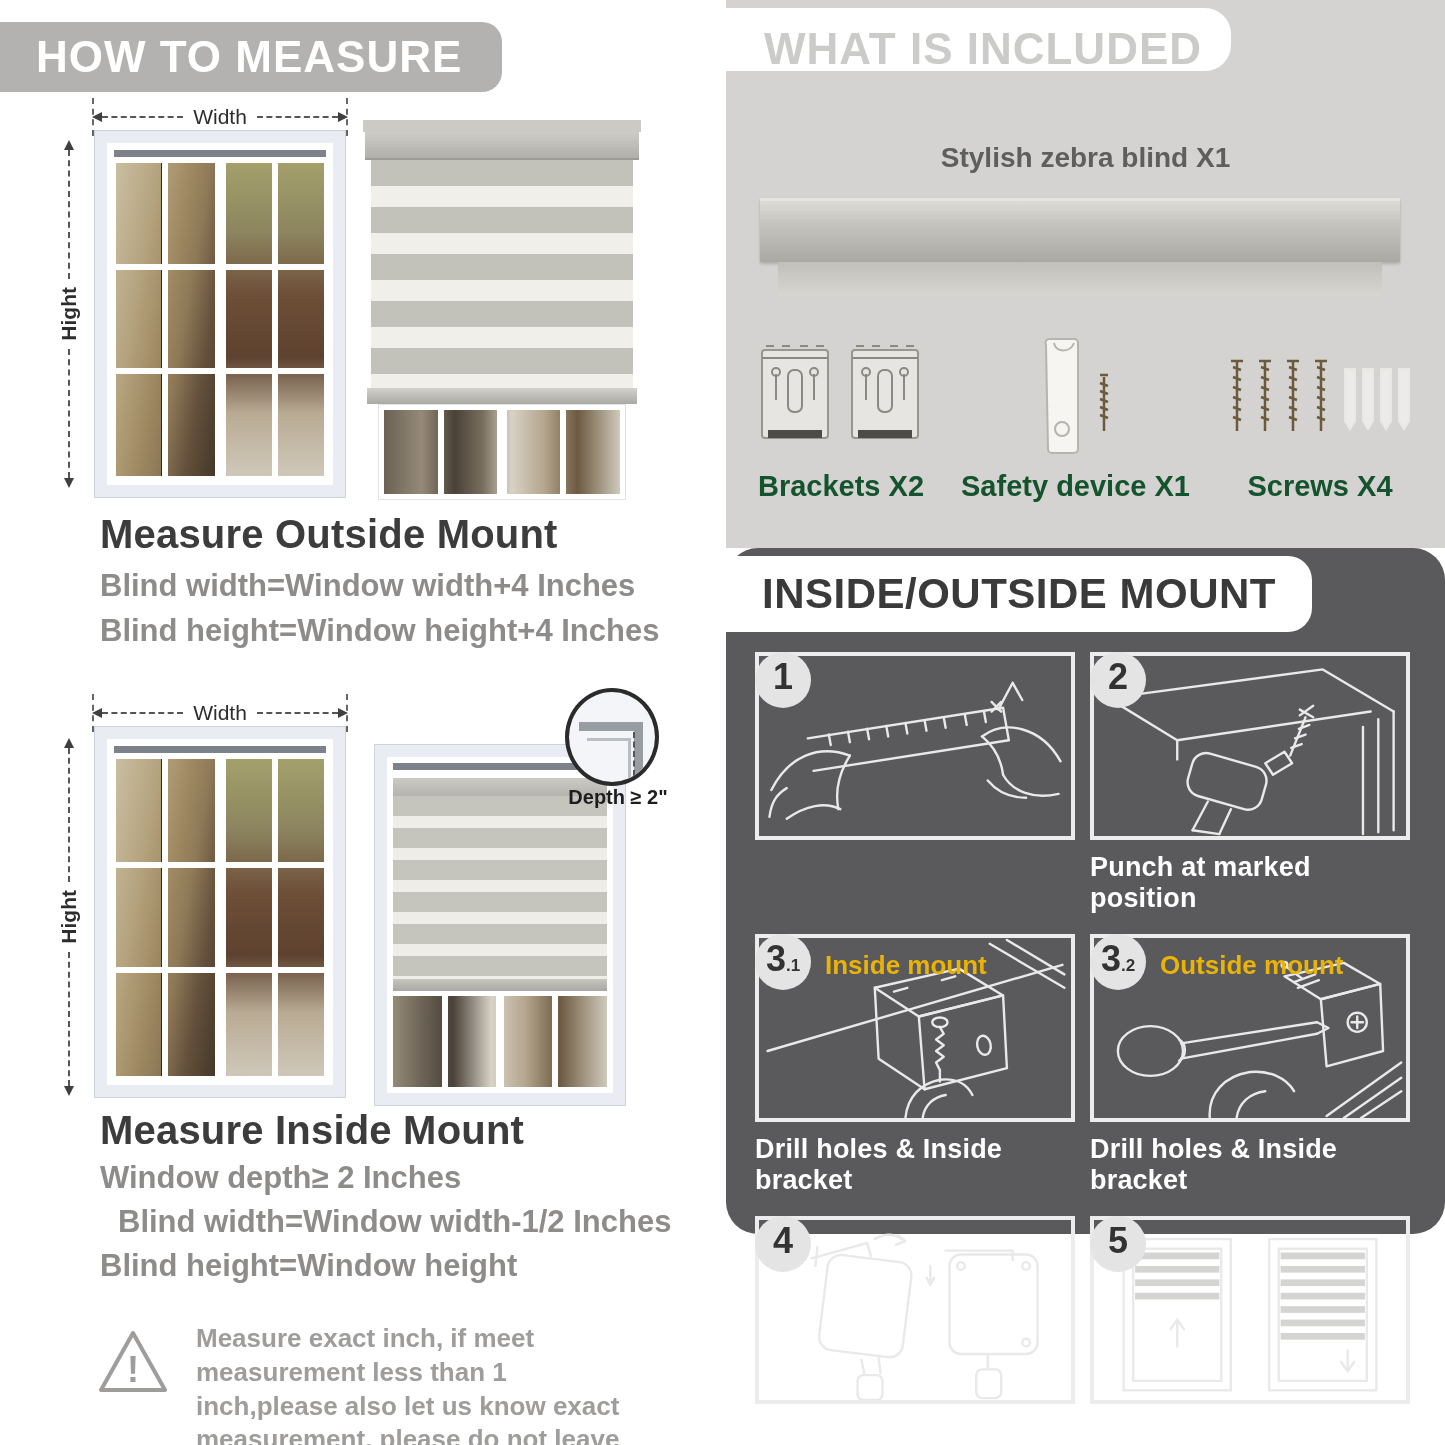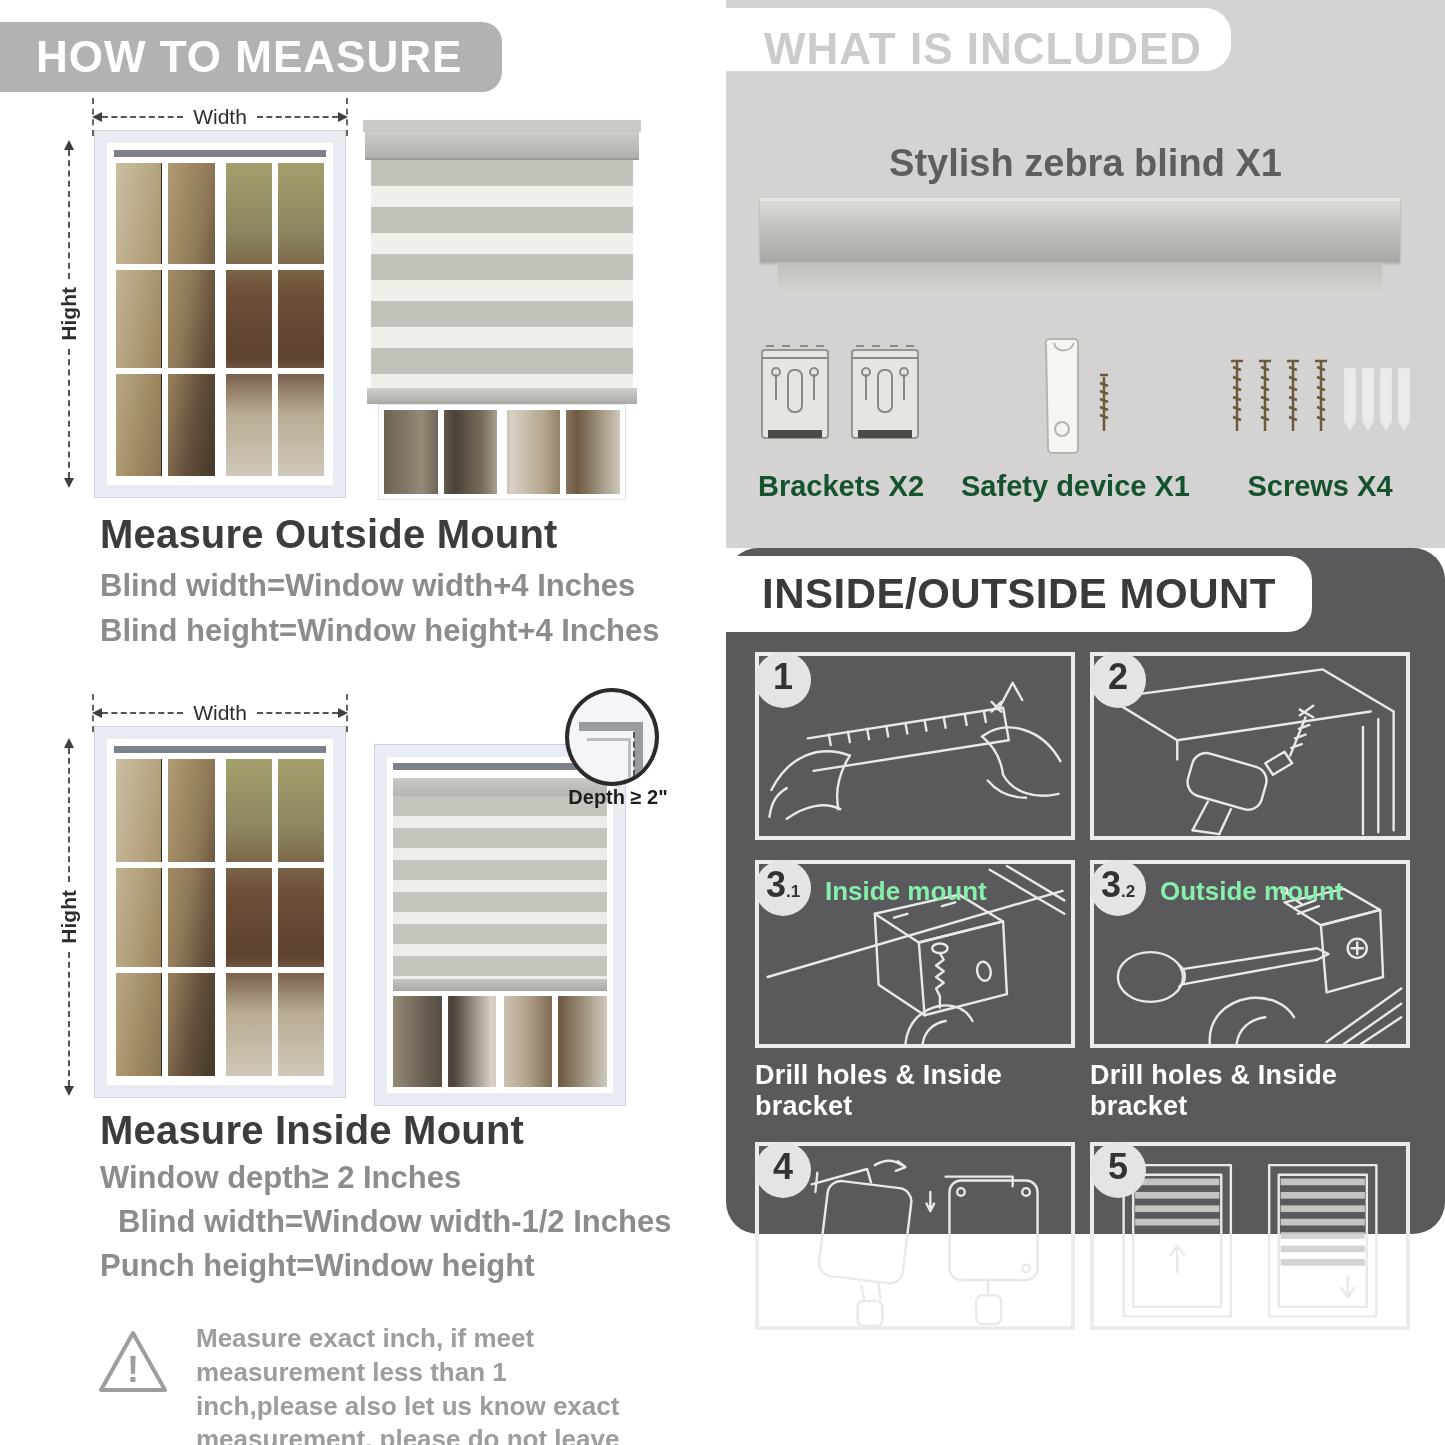--- a/index.html
+++ b/index.html
@@ -81,21 +81,21 @@
   .warning svg { flex:none; margin-top:4px; }
   .warning .wtext { font-size:26px; font-weight:bold; color:#9e9d9b; line-height:1.3; width:445px; }
 
   
   .right { position:absolute; left:726px; top:0; width:719px; height:1445px; }
   .included { position:relative; width:100%; height:548px; background:#d4d3d1; }
   .inc-header { position:absolute; left:0; top:8px; width:505px; height:63px; background:#fff;
     border-radius:0 26px 26px 0; color:#cbcbc9; font-size:44px; font-weight:bold; line-height:82px;
     padding-left:38px; letter-spacing:1px; }
   .product-label { position:absolute; left:0; top:142px; width:100%; text-align:center;
-    font-size:38px; font-weight:bold; color:#5e5e5c; }
+    font-size:28px; font-weight:bold; color:#5e5e5c; }
   .cassette { position:absolute; left:34px; right:45px; top:198px; }
   .cassette .bar1 { height:64px; background:linear-gradient(180deg,#dcdbd6 0%,#c6c5c0 35%,#b7b6b0 70%,#a9a8a2 100%);
     border-top:3px solid #e4e3df; box-shadow:0 2px 3px rgba(0,0,0,0.18); }
   .cassette .bar2 { height:34px; margin:0 18px; background:linear-gradient(180deg,#c0bfb9,#d7d6d0); }
   .items { position:absolute; left:30px; right:30px; top:330px; display:flex; justify-content:space-between; }
   .item { display:flex; flex-direction:column; align-items:center; }
   .item .art { height:132px; display:flex; align-items:center; justify-content:center; }
   .item .ilabel { font-size:29px; font-weight:bold; color:#14532d; margin-top:8px; }
 
   .mount { position:relative; width:100%; height:686px; background:#5a595b;border-radius:32px; }
@@ -103,21 +103,21 @@
     border-radius:0 24px 24px 0; color:#3a3a3a; font-size:42px; font-weight:bold; line-height:76px;
     padding-left:36px; letter-spacing:0.5px; }
   .steps { position:absolute; left:29px; top:104px; width:655px; display:grid;
     grid-template-columns:320px 320px; column-gap:15px; row-gap:20px; }
   .step { width:320px; }
   .sbox { position:relative; width:320px; height:188px; border:4px solid #ececec; }
   .badge { position:absolute; left:-4px; top:-4px; width:56px; height:56px; border-radius:50%;
     background:#e4e4e4; display:flex; align-items:baseline; justify-content:center; padding-top:7px; }
   .badge .n { font-size:36px; font-weight:bold; color:#333; line-height:1; }
   .badge .s { font-size:17px; font-weight:bold; color:#333; }
-  .stitle { position:absolute; left:66px; top:12px; font-size:26px; font-weight:bold; color:#86efac; }
+  .stitle { position:absolute; left:66px; top:12px; font-size:26px; font-weight:bold; color:#eab308; }
   .scaption { margin-top:12px; font-size:27px; font-weight:bold; color:#fff; letter-spacing:0.2px; }
   .art-svg { position:absolute; inset:0; width:100%; height:100%; }
   .art-svg path, .art-svg rect, .art-svg circle, .art-svg ellipse, .art-svg line
     { stroke:#e9e9e9; stroke-width:2.5; fill:none; stroke-linecap:round; stroke-linejoin:round; }
   .art-svg .fillband { fill:#cfcfcd; stroke:none; opacity:0.9; }
 </style>
 </head>
 <body>
 
 <div class="page">
@@ -203,21 +203,21 @@
     <div class="mag">
       <div class="corner"></div>
       <div class="corner2"></div>
       <div class="tick"></div>
     </div>
     <div class="depth-label">Depth ≥ 2"</div>
 
     <div class="h2" style="top:1108px;">Measure Inside Mount</div>
     <div class="rule" style="top:1160px;">Window depth≥ 2 Inches</div>
     <div class="rule" style="top:1204px;margin-left:18px;">Blind width=Window width-1/2 Inches</div>
-    <div class="rule" style="top:1248px;">Punch height=Window height</div>
+    <div class="rule" style="top:1248px;">Blind height=Window height</div>
 
     <div class="warning">
       <svg width="74" height="74" viewBox="0 0 74 74">
         <path d="M37,7 L69,64 L5,64 Z" fill="none" stroke="#9e9d9b" stroke-width="4" stroke-linejoin="round"></path>
         <text x="37" y="56" text-anchor="middle" font-size="36" font-weight="bold" fill="#9e9d9b" font-family="Liberation Sans, sans-serif">!</text>
       </svg>
       <div class="wtext">Measure exact inch, if meet measurement less than 1 inch,please also let us know exact measurement, please do not leave it</div>
     </div>
   </div>
 
@@ -333,20 +333,21 @@
               <path d="M203,96 l11,-4 M207,86 l11,-4 M211,76 l11,-4"></path>
               <path d="M212,56 l14,8 M226,52 l-14,10"></path>
               <path d="M116,152 L100,182 M140,160 L128,186"></path>
               <path d="M100,182 L128,186"></path>
             </svg>
             <div class="badge">
               <span class="n">2</span>
                 <span class="s"></span>
             </div>
           </div>
+          <div class="scaption">Punch at  marked position</div>
         </div>
 
         <div class="step">
           <div class="sbox">
             <svg class="art-svg" viewBox="0 0 320 188">
               <path d="M6,118 L314,28"></path>
               <path d="M238,6 L316,52 M256,2 L316,38"></path>
               <path d="M118,52 L206,32 L252,60 L164,82 Z"></path>
               <path d="M164,82 L252,60 L256,136 L170,158 Z"></path>
               <path d="M118,52 L122,126 L170,158"></path>

